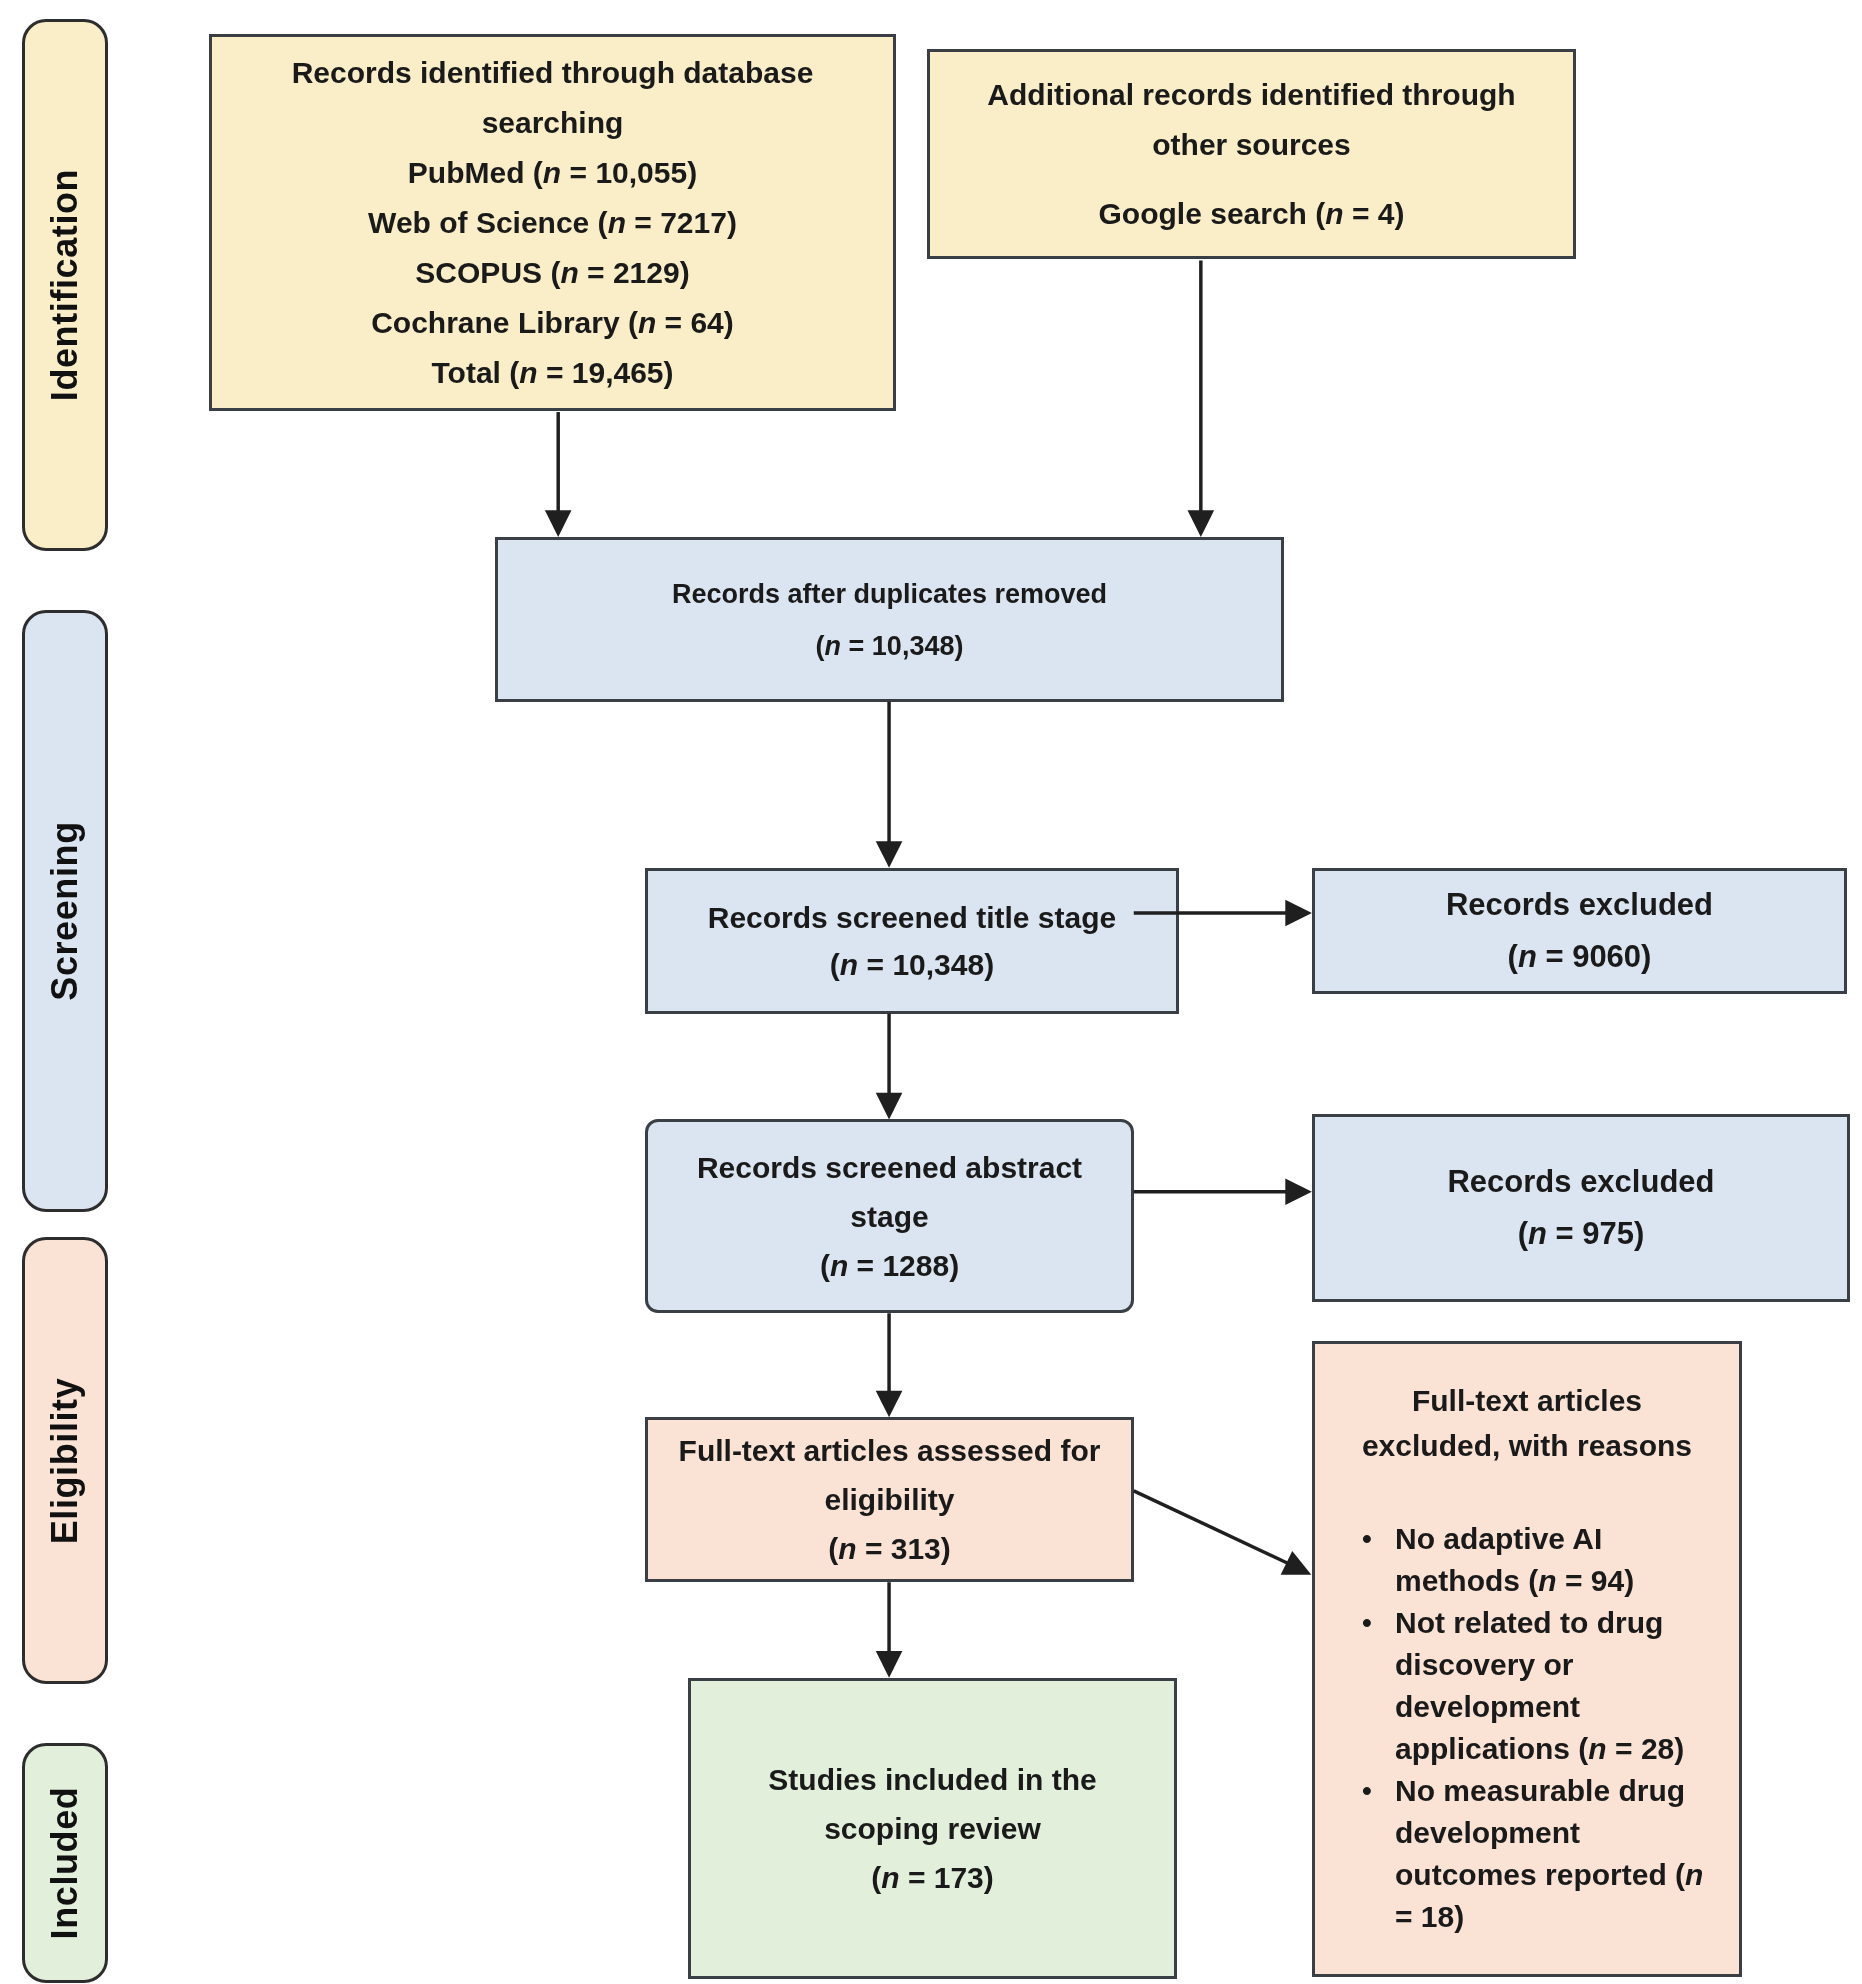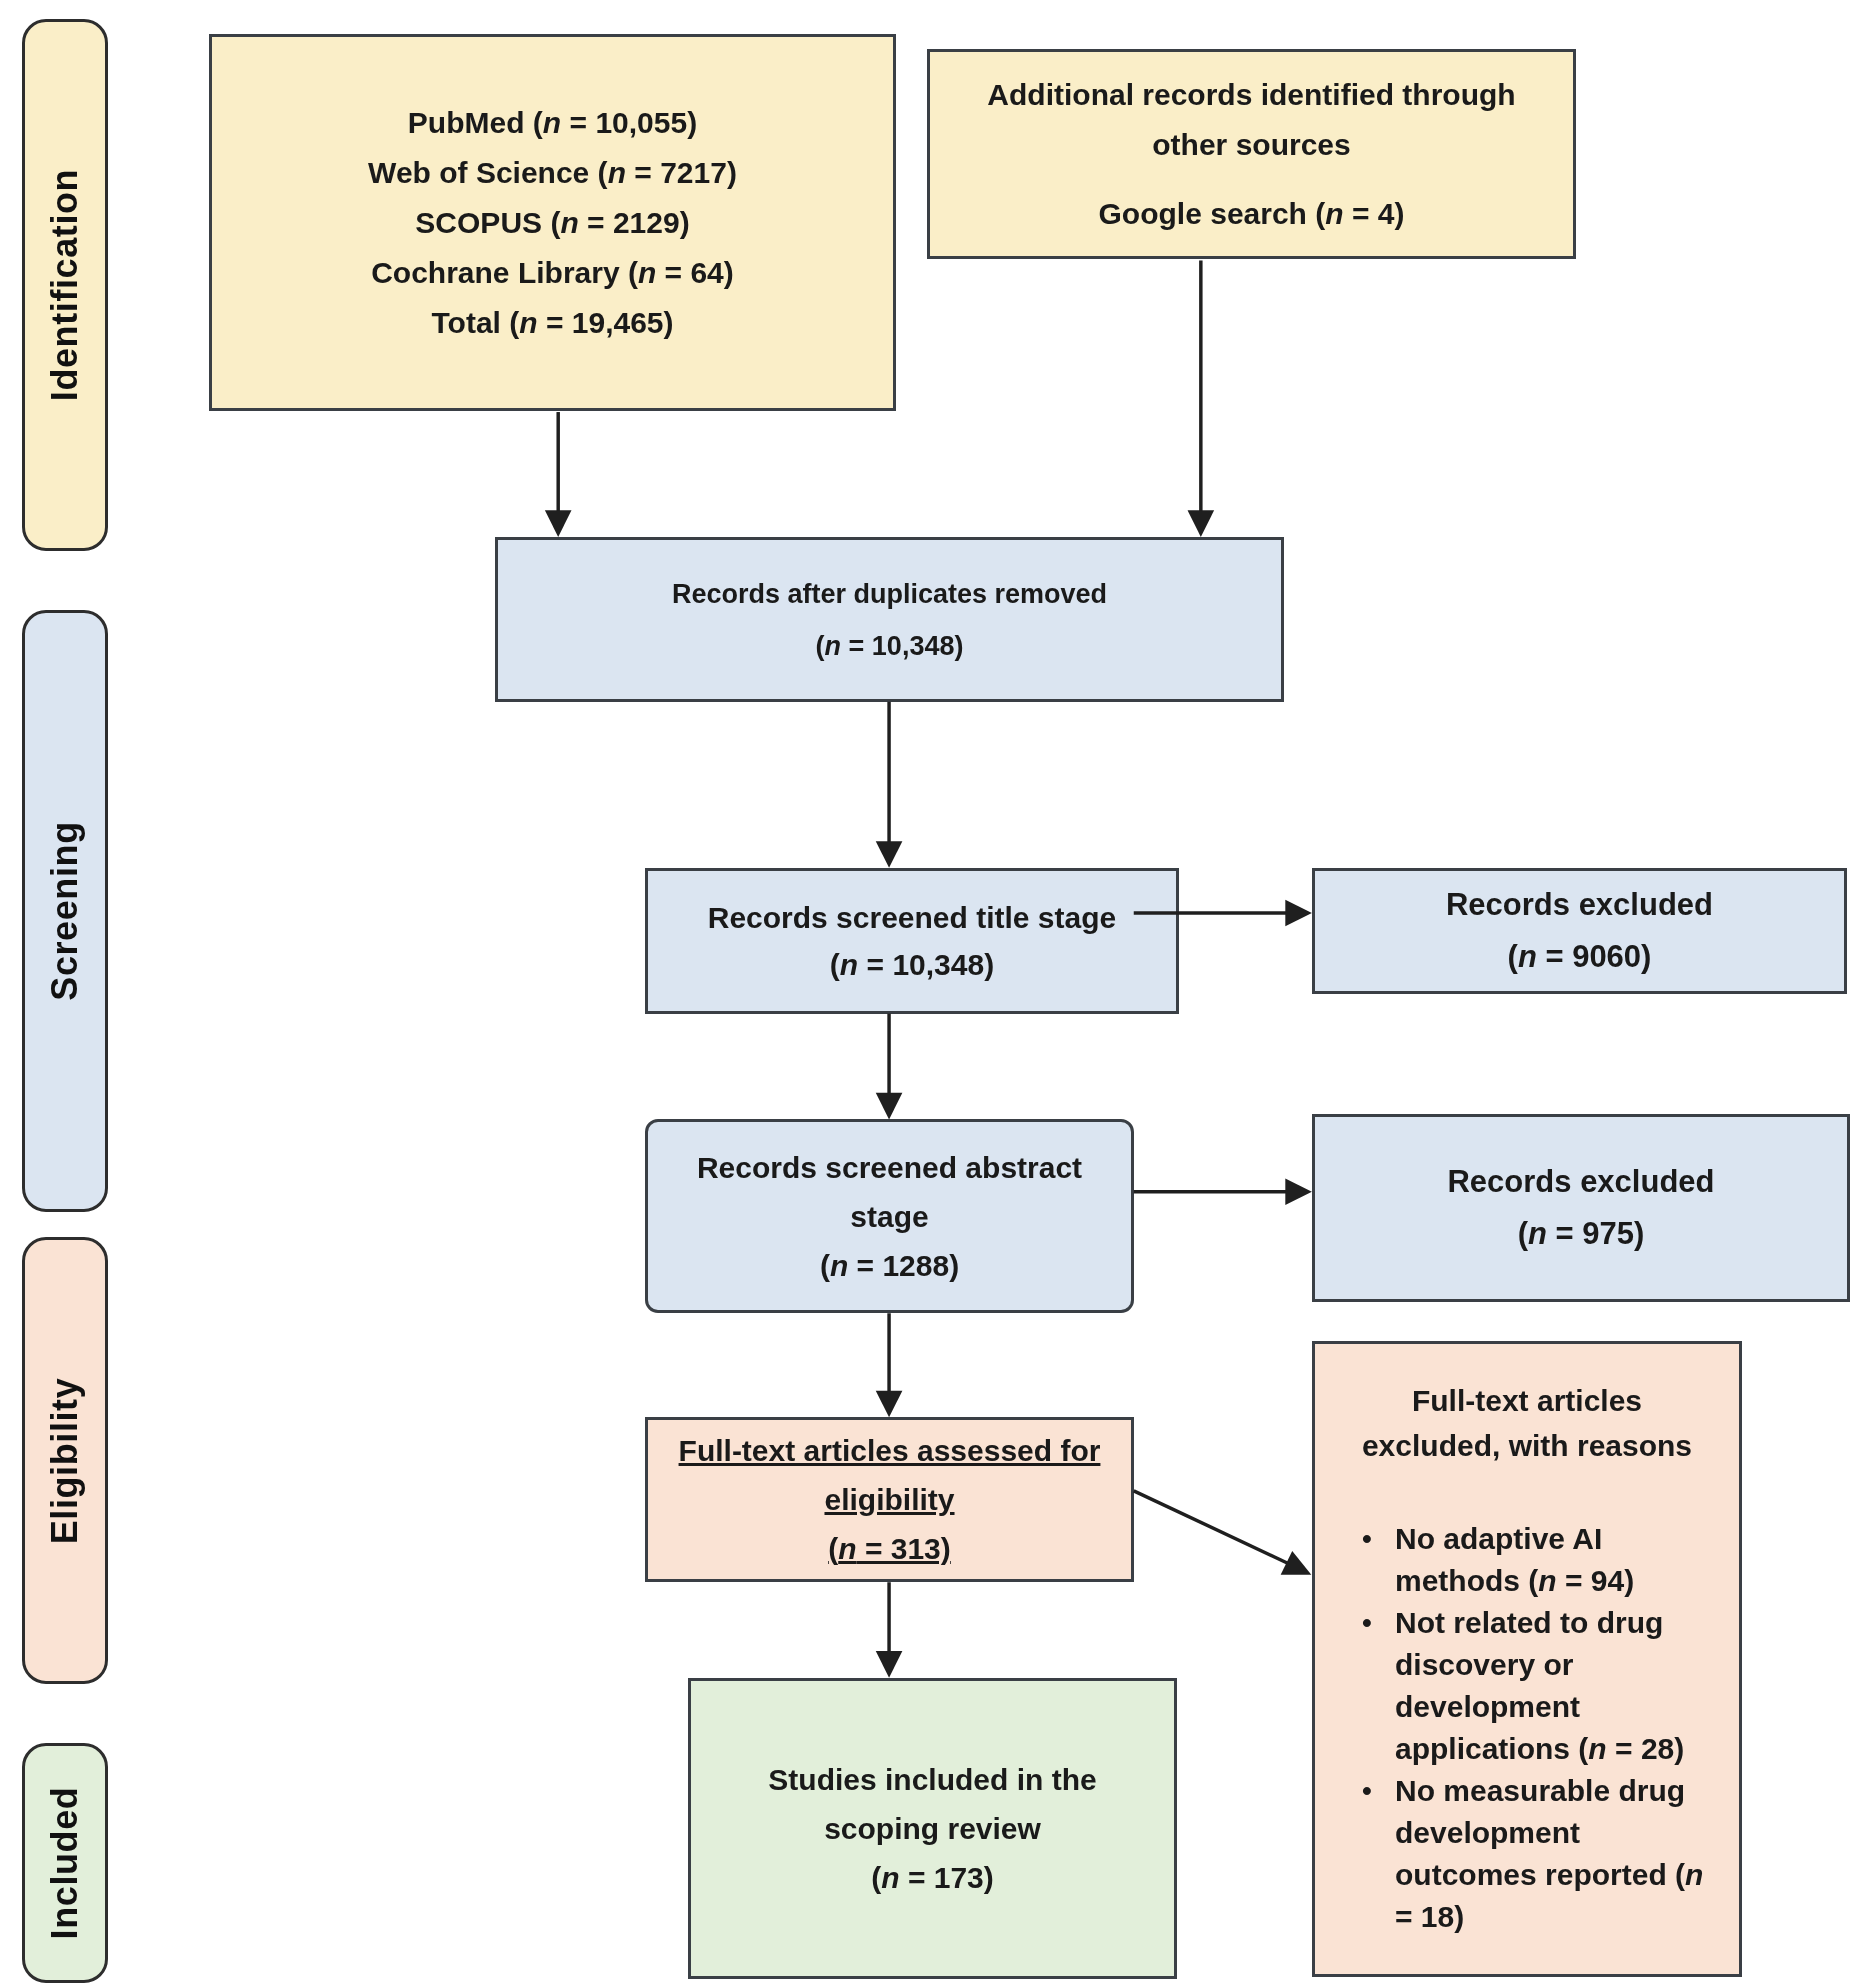--- a/index.html
+++ b/index.html
@@ -25,21 +25,21 @@
   .box .ln { display: block; width: 100%; }
   .box i { font-weight: 700; }
 
   .box-a { left: 209px;  top: 34px;   width: 687px; height: 377px;  background: var(--c-stage_yellow, #FAEEC8); font-size: 30px; line-height: 50px; padding: 0 17.4px; }
   .box-b { left: 927px; top: 49px;   width: 649px; height: 210px;  background: var(--c-stage_yellow, #FAEEC8); font-size: 30px; line-height: 50px; padding: 0 17.4px; gap: 19px; }
   .box-c { left: 495px;  top: 537px;  width: 789px; height: 165px;  background: var(--c-stage_blue, #DBE5F1);  font-size: 27px; line-height: 52px; }
   .box-d { left: 645px; top: 868px; width: 534px;  height: 146px;  background: var(--c-stage_blue, #DBE5F1);  font-size: 30px; line-height: 47px; padding: 0 23px; }
   .box-e { left: 1312px; top: 868px; width: 535px;  height: 126px;  background: var(--c-stage_blue, #DBE5F1);  font-size: 31px; line-height: 52px; }
   .box-f { left: 645px; top: 1119px; width: 489px;  height: 194px;  background: var(--c-stage_blue, #DBE5F1);  font-size: 30px; line-height: 49px; padding: 0 23px; border-radius: 13px; }
   .box-g { left: 1312px; top: 1114px; width: 538px;  height: 188px;  background: var(--c-stage_blue, #DBE5F1);  font-size: 31px; line-height: 52px; }
-  .box-h { left: 645px; top: 1417px; width: 489px;  height: 165px;  background: var(--c-stage_peach, #FAE3D4); font-size: 30px; line-height: 49px; padding: 0 23px; text-decoration: underline; }
+  .box-h { left: 645px; top: 1417px; width: 489px;  height: 165px;  background: var(--c-stage_peach, #FAE3D4); font-size: 30px; line-height: 49px; padding: 0 23px; }
   .box-i { left: 1312px; top: 1341px; width: 430px;  height: 636px; background: var(--c-stage_peach, #FAE3D4); font-size: 30px; line-height: 42px;
            justify-content: flex-start; align-items: stretch; padding: 34px 24px 23px 24px; }
   .box-j { left: 645px; top: 1678px; width: 489px;  height: 301px;  background: var(--c-stage_green, #E2EFDA); font-size: 30px; line-height: 49px; padding: 0 23px; margin-left: 43px; }
 
   .bi-title { text-align: center; line-height: 45px; margin-bottom: 50px; }
   .reason { display: flex; text-align: left; align-items: flex-start; }
   .reason .bullet { flex: 0 0 56px; width: 56px; text-align: center; font-size: 28px; }
   .reason .rtext { flex: 1 1 auto; }
 
   #arrows { position: absolute; left: 0; top: 0; pointer-events: none; }
@@ -58,20 +58,21 @@
     <span class="stage-label">Screening</span>
   </div>
   <div class="stage s-elig">
     <span class="stage-label">Eligibility</span>
   </div>
   <div class="stage s-incl">
     <span class="stage-label">Included</span>
   </div>
 
   <div class="box box-a">
+    <span class="ln">Records identified through database searching</span>
     <span class="ln">PubMed (<i>n</i> = 10,055)</span>
     <span class="ln">Web of Science (<i>n</i> = 7217)</span>
     <span class="ln">SCOPUS (<i>n</i> = 2129)</span>
     <span class="ln">Cochrane Library (<i>n</i> = 64)</span>
     <span class="ln">Total (<i>n</i> = 19,465)</span>
   </div>
 
   <div class="box box-b">
     <span class="ln">Additional records identified through other sources</span>
     <span class="ln">Google search (<i>n</i> = 4)</span>

